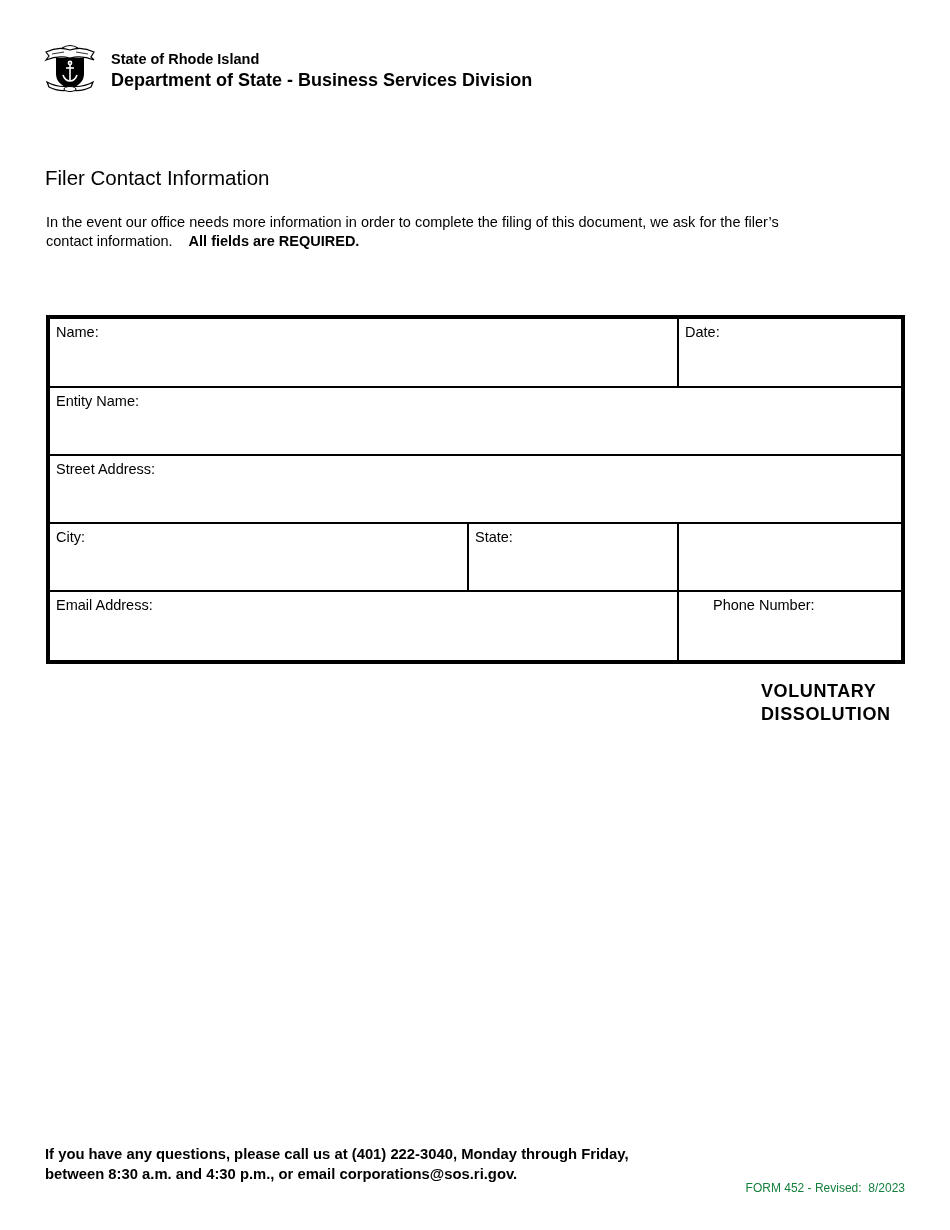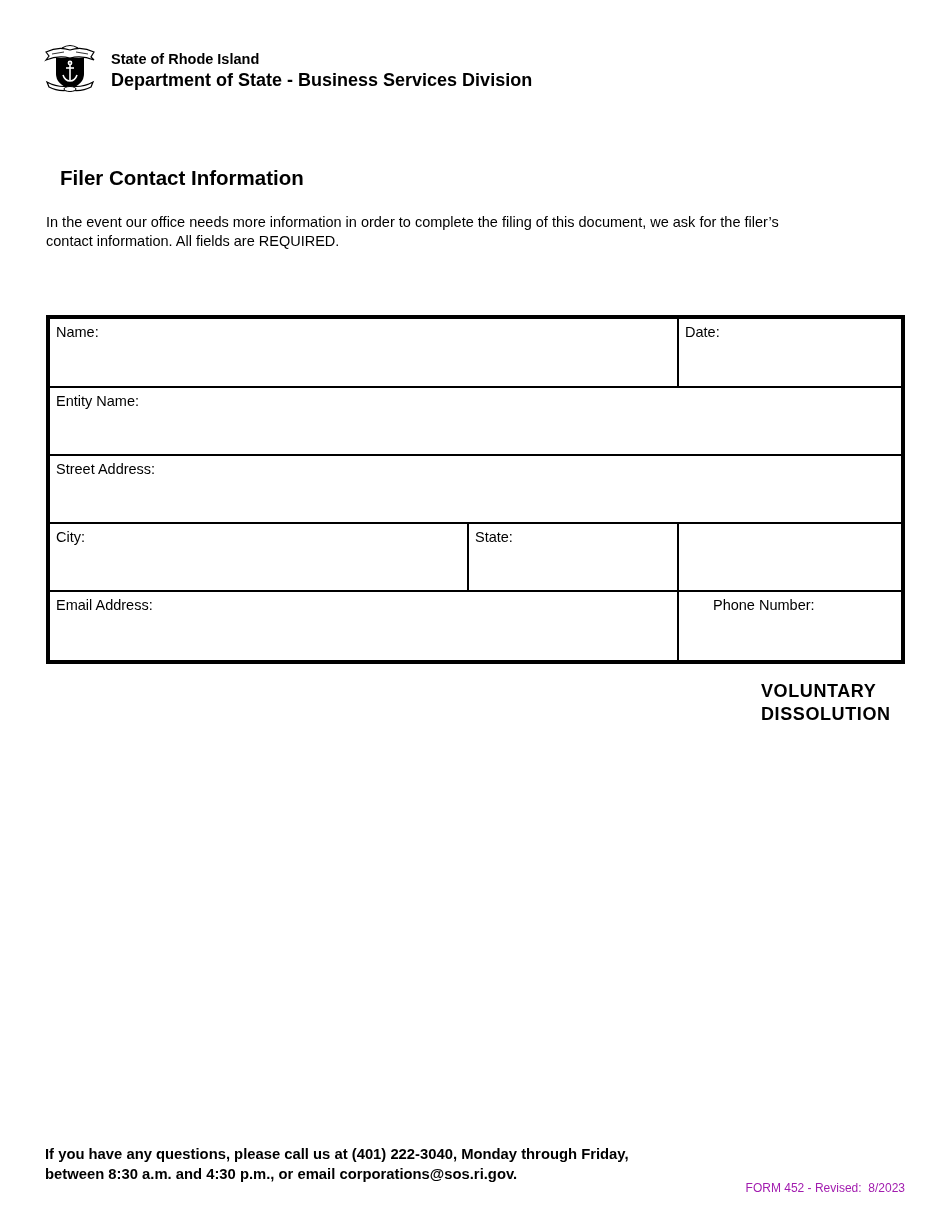--- a/index.html
+++ b/index.html
@@ -36,33 +36,32 @@
       top: 70px;
       font-size: 18px;
       font-weight: bold;
       white-space: nowrap;
     }
     .section-title {
       position: absolute;
       left: 45px;
       top: 166px;
       font-size: 20.5px;
-      font-weight: bold;
-      white-space: nowrap;
-      margin-left: 15px;
+      font-weight: normal;
+      white-space: nowrap;
     }
     .intro {
       position: absolute;
       left: 46px;
       top: 213px;
       width: 780px;
       font-size: 14.5px;
       line-height: 19px;
     }
-    .intro b { font-weight: normal; }
+    .intro b { font-weight: bold; margin-left: 12px; }
 
     .form-table {
       position: absolute;
       left: 46px;
       top: 315px;
       width: 851px;
       height: 341px;
       border: 4px solid #000;
     }
     .cell {
@@ -119,21 +118,21 @@
       font-size: 14.8px;
       font-weight: bold;
       line-height: 19.5px;
       white-space: nowrap;
     }
     .form-number {
       position: absolute;
       right: 45px;
       top: 1181px;
       font-size: 12px;
-      color: #a21caf;
+      color: #15803d;
       white-space: pre;
       padding-left: 19px;
     }
   </style>
 </head>
 <body>
 
 <div class="seal">
   <svg width="52" height="48" viewBox="0 0 52 48">
 

